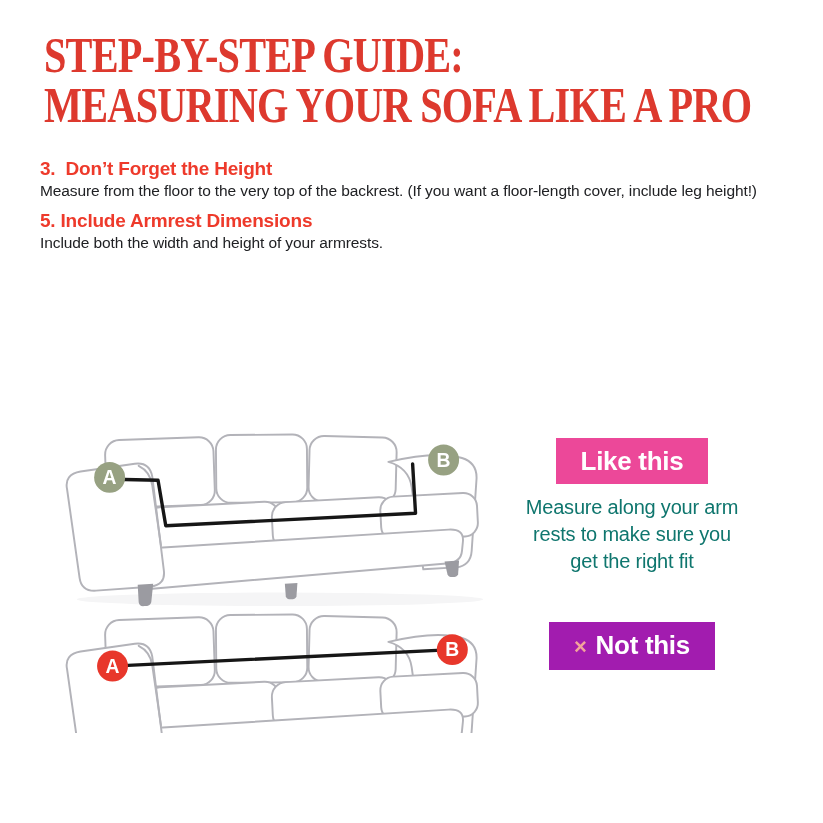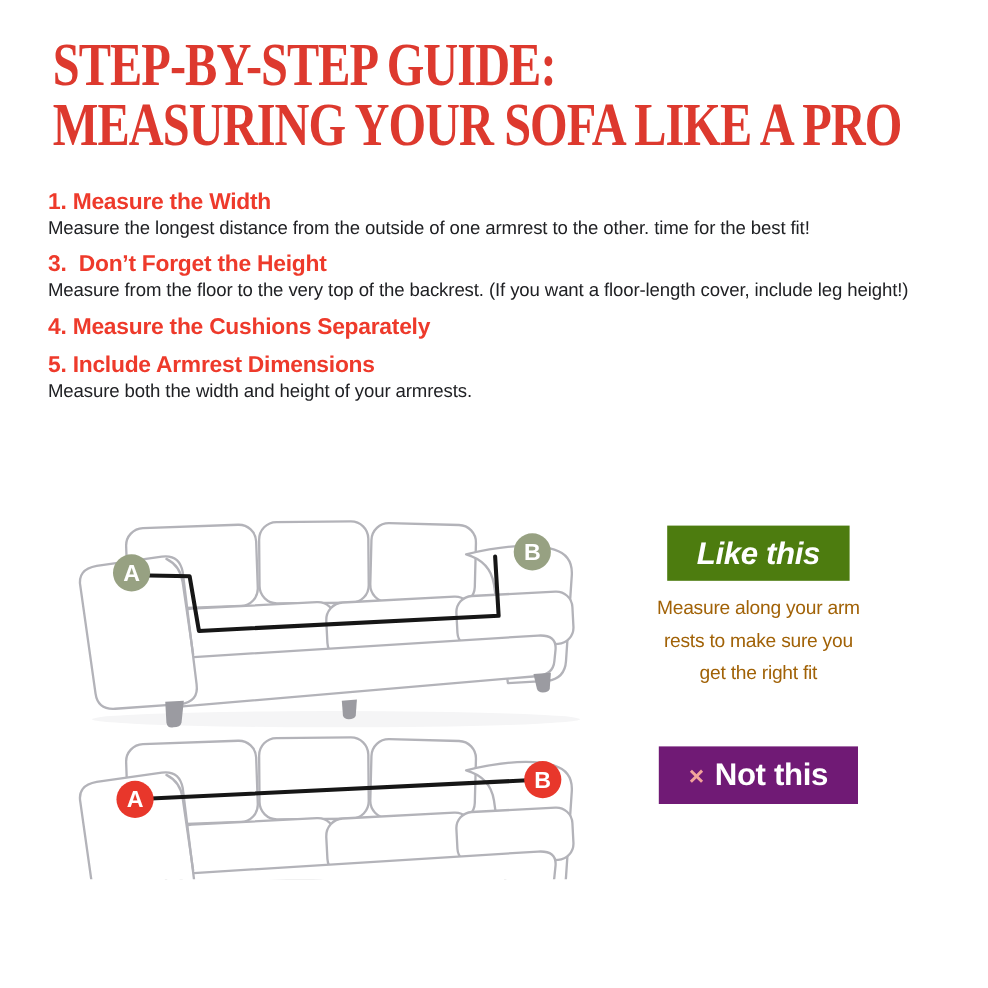--- a/index.html
+++ b/index.html
@@ -28,54 +28,49 @@
   .sofa-figure.second{top:607px;}
   .sofa-figure svg{display:block;width:100%;height:100%;}
   
   .side{position:absolute;left:507px;width:250px;text-align:center;}
   .side.first{top:438px;}
   .side.second{top:622px;}
   .badge{
     display:inline-block;color:#ffffff;font-weight:bold;font-size:26px;line-height:46px;
     padding:0 25px;letter-spacing:-0.3px;
   }
-  .badge-like{background:#4d7c0f;font-style:italic;}
-  .badge-not{background:#701a75;}
+  .badge-like{background:#ec4899;}
+  .badge-not{background:#a21caf;}
   .badge-x{color:#f2a49b;font-size:22px;margin-right:9px;}
   .badge-x:empty{display:none;}
   .caption{
-    margin-top:10px;color:#a16207;font-size:16px;line-height:27px;
+    margin-top:10px;color:#0f766e;font-size:20px;line-height:27px;
     white-space:pre-line;letter-spacing:-0.2px;text-align:center;
   }
 </style>
 </head>
 <body>
 
 <div class="canvas">
 
   <div class="title">
     <div class="title-row"><span class="title-line">STEP-BY-STEP GUIDE:</span></div>
     <div class="title-row"><span class="title-line">MEASURING YOUR SOFA LIKE A PRO</span></div>
   </div>
 
   <div class="steps">
     <div class="step">
-      <p class="step-heading">1. Measure the Width</p>
-      <p class="step-body">Measure the longest distance from the outside of one armrest to the other. time for the best fit!</p>
-    </div>
-    <div class="step">
       <p class="step-heading">3.  Don’t Forget the Height</p>
       <p class="step-body">Measure from the floor to the very top of the backrest. (If you want a floor-length cover, include leg height!)</p>
     </div>
     <div class="step">
-      <p class="step-heading">4. Measure the Cushions Separately</p>
     </div>
     <div class="step">
       <p class="step-heading">5. Include Armrest Dimensions</p>
-      <p class="step-body">Measure both the width and height of your armrests.</p>
+      <p class="step-body">Include both the width and height of your armrests.</p>
     </div>
   </div>
 
   <div class="sofa-figure first">
     <svg viewBox="0 0 500 190">
       <ellipse cx="250" cy="178" rx="210" ry="7" fill="#f5f5f6"></ellipse>
       <g fill="#ffffff" stroke="#b3b3b9" stroke-width="2" stroke-linejoin="round" stroke-linecap="round">
         <rect x="70" y="12" width="112" height="70" rx="15" transform="rotate(-2 126 47)"></rect>
         <rect x="184" y="8" width="94" height="70" rx="15" transform="rotate(-0.5 231 43)"></rect>
         <rect x="280" y="10" width="90" height="68" rx="15" transform="rotate(1.5 325 44)"></rect>

